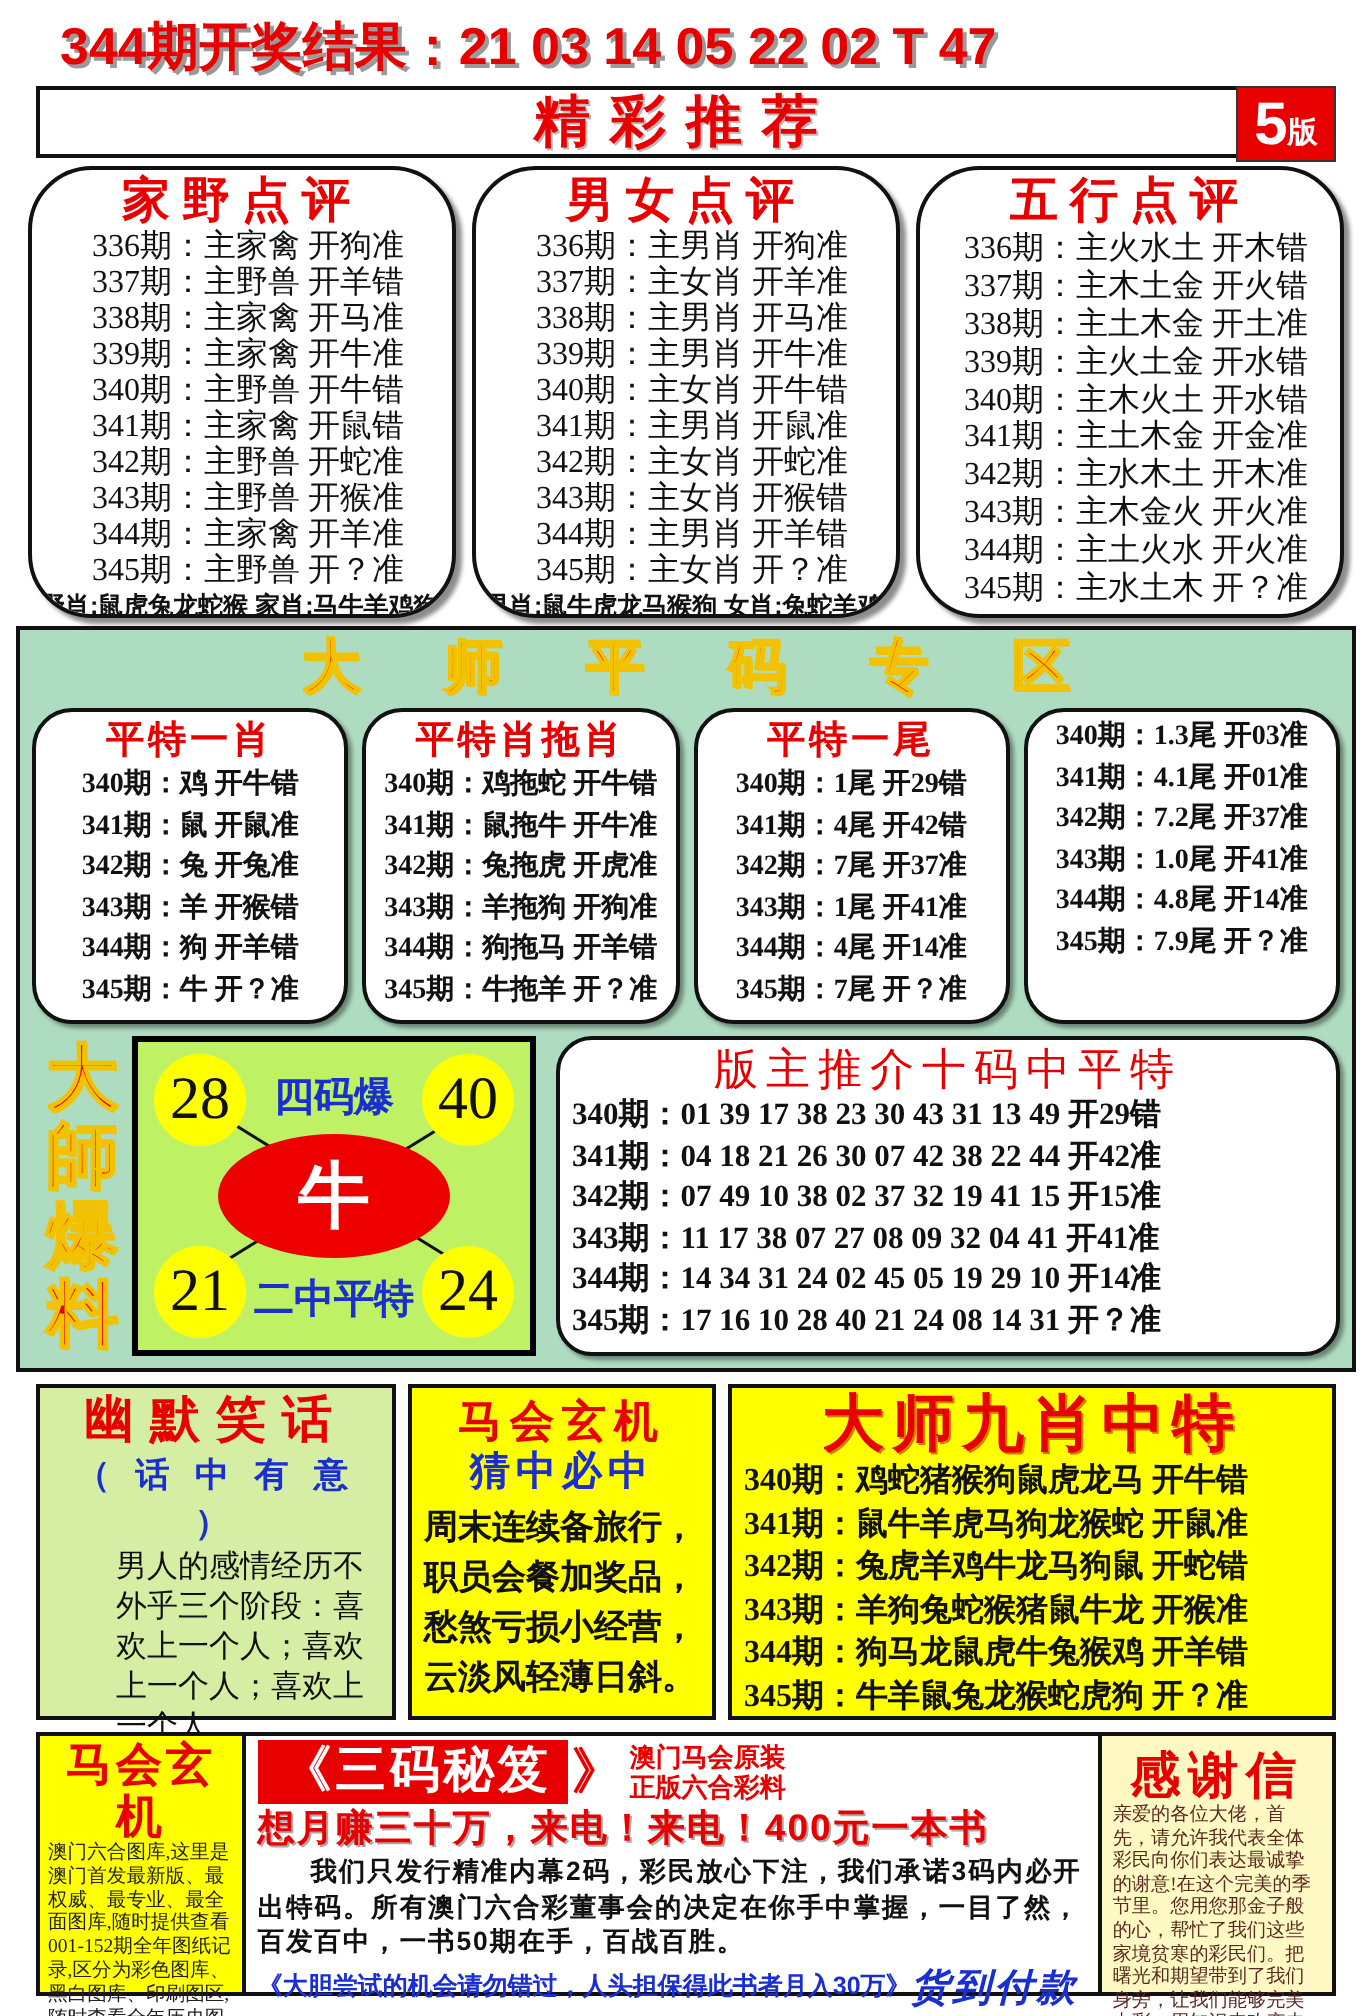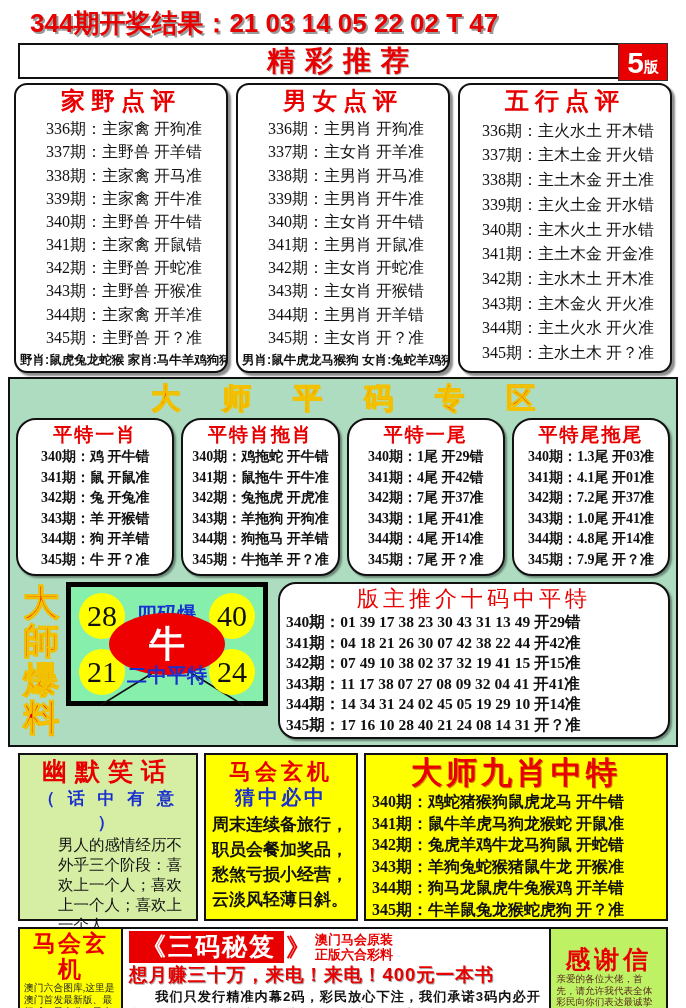--- a/index.html
+++ b/index.html
@@ -11,38 +11,38 @@
 
   
   .banner { position:relative; margin:2px 18px 4px 18px; height:36px; border:2px solid #111; background:#fff; display:flex; align-items:center; justify-content:center; }
   .banner-title { font-size:28px; font-weight:bold; color:#e80000; letter-spacing:10px; text-shadow:1px 1px 0 #bbb; }
   .edition-badge { position:absolute; right:-2px; top:-2px; height:38px; min-width:50px; background:#e80000; border:1px solid #333; color:#fff; display:flex; align-items:flex-end; justify-content:center; padding:0 4px 2px 4px; }
   .edition-badge .big { font-size:30px; font-weight:bold; line-height:30px; }
   .edition-badge .small { font-size:15px; font-weight:bold; line-height:22px; }
 
   
   .columns { display:flex; gap:8px; margin:0 14px; }
-  .col-box { flex:1; height:290px; background:#fff; border:2px solid #111; border-radius:13px; box-shadow:3px 3px 2px rgba(0,0,0,.45); padding:2px 4px 0 4px; display:flex; flex-direction:column; overflow:hidden; }
+  .col-box { flex:1; height:226px; background:#fff; border:2px solid #111; border-radius:32px; box-shadow:3px 3px 2px rgba(0,0,0,.45); padding:2px 4px 0 4px; display:flex; flex-direction:column; overflow:hidden; }
   .col-title { text-align:center; font-size:24px; font-weight:bold; color:#e80000; font-family:"Liberation Serif",serif; letter-spacing:6px; line-height:28px; }
   .col-rows { flex:1; display:flex; flex-direction:column; justify-content:space-evenly; padding-left:6px; }
   .col-row { font-size:16px; color:#111; font-family:"Liberation Serif",serif; line-height:18px; white-space:nowrap; text-align:center; }
   .col-footer { font-size:12.5px; font-weight:bold; color:#111; text-align:center; line-height:17px; padding-bottom:2px; white-space:nowrap; }
 
   
   .zone { margin:4px 8px 0 8px; background:#aedcc0; border:2px solid #111; padding:2px 6px 6px 6px; }
   .zone-title { text-align:center; font-size:29px; font-weight:bold; color:#e80000; letter-spacing:42px; padding-left:42px; line-height:34px; -webkit-text-stroke:1px #f2c200; text-shadow:1px 1px 0 #f2c200; font-family:"Liberation Serif",serif; white-space:nowrap; }
   .zone-boxes { display:flex; gap:7px; margin-top:3px; }
   .zbox { flex:1; background:#fff; border:2px solid #111; border-radius:20px; box-shadow:2px 2px 2px rgba(0,0,0,.4); padding:3px 2px 4px 2px; }
   .zbox-title { text-align:center; font-size:19px; font-weight:bold; color:#e80000; font-family:"Liberation Serif",serif; letter-spacing:2px; line-height:24px; }
   .zbox-row { font-size:14px; font-weight:600; color:#111; font-family:"Liberation Serif",serif; line-height:20.5px; text-align:center; white-space:nowrap; }
 
   .zone-bottom { display:flex; margin-top:6px; align-items:stretch; }
   .vert-title { width:50px; display:flex; flex-direction:column; align-items:center; justify-content:space-between; padding:2px 0; }
   .vert-title span { font-size:36px; font-weight:bold; color:#e80000; -webkit-text-stroke:1px #f2c200; text-shadow:1px 1px 0 #f2c200; font-family:"Liberation Serif",serif; line-height:38px; }
-  .diagram { position:relative; width:202px; height:124px; background:#86efac; border:5px solid #000000; flex:none; }
+  .diagram { position:relative; width:202px; height:160px; background:#bef264; border:3px solid #000000; flex:none; }
   .diagram svg { position:absolute; left:0; top:0; }
   .corner-circle { position:absolute; width:46px; height:46px; border-radius:50%; background:#ffff00; display:flex; align-items:center; justify-content:center; font-size:30px; font-family:"Liberation Serif",serif; color:#111; }
   .diag-label { position:absolute; width:100%; text-align:center; font-size:20px; font-weight:bold; color:#1a2fd0; }
   .center-ellipse { position:absolute; left:50%; top:50%; transform:translate(-50%,-50%); width:116px; height:62px; background:#ee0000; border-radius:50%; display:flex; align-items:center; justify-content:center; }
   .center-ellipse span { color:#fff; font-size:36px; font-weight:bold; }
 
   .ten-box { flex:1; margin-left:10px; background:#fff; border:2px solid #111; border-radius:18px; box-shadow:2px 2px 2px rgba(0,0,0,.4); padding:2px 6px; }
   .ten-title { text-align:center; font-size:22px; font-weight:normal; color:#e80000; letter-spacing:4px; line-height:26px; font-family:"Liberation Serif",serif; }
   .ten-row { font-size:15.5px; font-weight:600; color:#111; font-family:"Liberation Serif",serif; line-height:20.5px; white-space:nowrap; }
 
@@ -70,21 +70,21 @@
   .sec-head { display:flex; align-items:center; }
   .sec-band { background:#e80000; color:#fff; font-size:25px; font-weight:bold; padding:0 8px 2px 12px; letter-spacing:2px; line-height:30px; white-space:nowrap; }
   .sec-close { color:#e80000; font-size:25px; font-weight:bold; line-height:30px; padding:0 2px; }
   .sec-origin { display:flex; flex-direction:column; justify-content:center; margin-left:2px; }
   .sec-origin span { font-size:13px; font-weight:bold; color:#e80000; line-height:15px; white-space:nowrap; }
   .sec-hot { font-size:18.5px; font-weight:bold; color:#e80000; text-shadow:1px 1px 0 #aaa; line-height:24px; white-space:nowrap; letter-spacing:1px; }
   .sec-body { font-size:13.2px; font-weight:bold; color:#111; line-height:17.5px; text-indent:2em; letter-spacing:1px; margin-top:1px; }
   .sec-foot { display:flex; align-items:center; justify-content:space-between; margin-top:1px;text-align:center; }
   .sec-note { font-size:12.5px; font-weight:bold; color:#1a2fd0; white-space:nowrap; }
   .sec-cod { font-size:19px; font-weight:bold; font-style:italic; color:#1a2fd0; letter-spacing:2px; white-space:nowrap; padding-right:4px; }
-  .thanks { width:152px; background:#bef264; padding:16px 5px; }
+  .thanks { width:152px; background:#fef9c3; padding:6px 5px; }
   .thx-title { text-align:center; font-size:25px; font-weight:bold; color:#e80000; letter-spacing:4px; line-height:28px; }
   .thx-body { font-size:9.6px; color:#5a2a20; line-height:11.6px; font-family:"Liberation Serif",serif; }
 </style>
 </head>
 <body>
 
 <div class="page">
 
   <div class="result-line">344期开奖结果：21 03 14 05 22 02 T 47</div>
 
@@ -185,21 +185,20 @@
             <div class="zbox-row">340期：1尾 开29错</div>
             <div class="zbox-row">341期：4尾 开42错</div>
             <div class="zbox-row">342期：7尾 开37准</div>
             <div class="zbox-row">343期：1尾 开41准</div>
             <div class="zbox-row">344期：4尾 开14准</div>
             <div class="zbox-row">345期：7尾 开？准</div>
           </div>
         </div>
 
         <div class="zbox">
-          <div class="zbox-title">平特尾拖尾</div>
           <div>
             <div class="zbox-row">340期：1.3尾 开03准</div>
             <div class="zbox-row">341期：4.1尾 开01准</div>
             <div class="zbox-row">342期：7.2尾 开37准</div>
             <div class="zbox-row">343期：1.0尾 开41准</div>
             <div class="zbox-row">344期：4.8尾 开14准</div>
             <div class="zbox-row">345期：7.9尾 开？准</div>
           </div>
         </div>
       </div>

